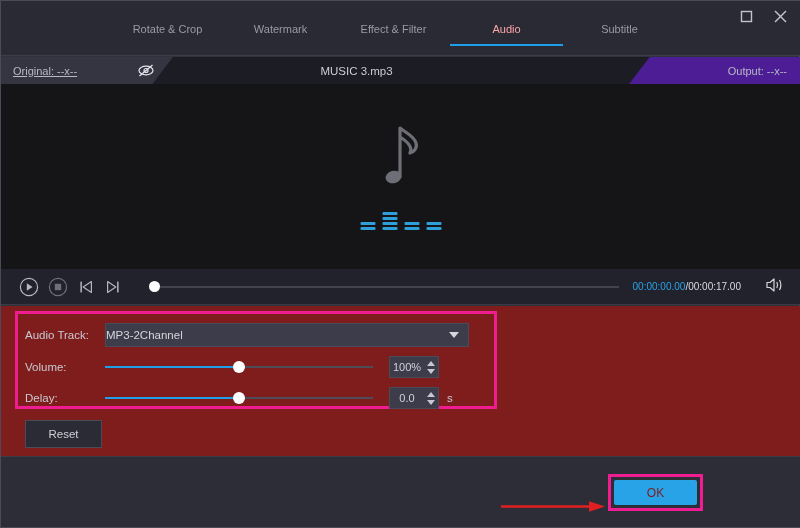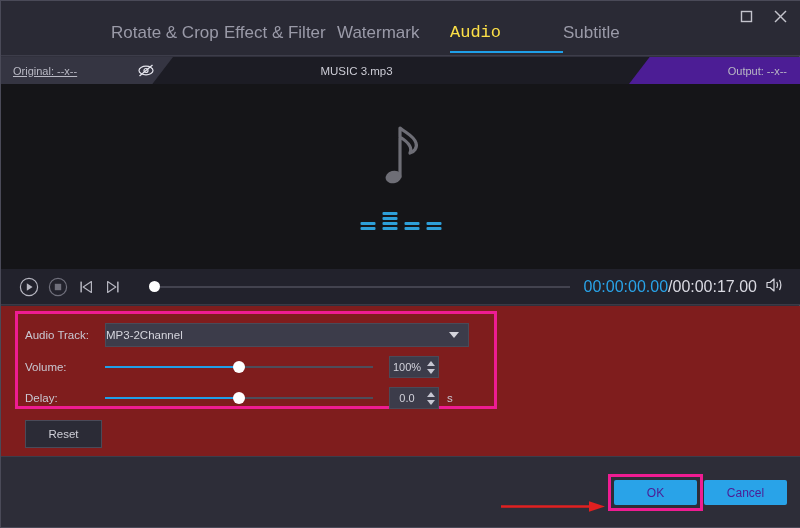--- a/index.html
+++ b/index.html
@@ -29,26 +29,26 @@
   .win-btn {
     width: 22px; height: 22px;
     display: flex; align-items: center; justify-content: center;
     color: #c3c3cc; cursor: pointer;
   }
   .tabs {
     position: absolute; left: 110px; top: 22px;
     display: flex; align-items: flex-start;
   }
   .tab {
-    width: 113px; 
-    font-size: 17px; color: #9a9aa8;
+    width: 113px; text-align: center;
+    font-size: 11px; color: #9a9aa8;
     padding-bottom: 11px; cursor: pointer;
     position: relative;
   }
-  .tab.active { color: #fde047; font-family: Liberation Mono, monospace; }
+  .tab.active { color: #fca5a5; }
   .tab.active::after {
     content: ""; position: absolute;
     left: 0; right: 0; bottom: 0; height: 2px;
     background: #1f9fe8;
   }
 
   
   .infostrip {
     position: absolute; left: 0; top: 56px; width: 800px; height: 27px;
     background: #1c1c24;
@@ -116,21 +116,21 @@
   }
   .tl-track {
     position: absolute; left: 8px; right: 0; height: 2px;
     background: #43434f;
   }
   .tl-knob {
     position: absolute; left: 3px;
     width: 11px; height: 11px; border-radius: 50%;
     background: #ffffff; cursor: pointer;
   }
-  .times { font-size: 16px; margin-right: 8px; white-space: nowrap; }
+  .times { font-size: 10px; margin-right: 24px; white-space: nowrap; }
   .t-cur { color: #29a3e8; }
   .t-tot { color: #dadae2; }
   .spk { margin-right: 16px; cursor: pointer; }
 
   
   .panel {
     position: absolute; left: 0; top: 305px; width: 800px; height: 150px;
     background: #7f1d1d;
   }
   .hl-box {
@@ -198,21 +198,21 @@
 
   
   .footer {
     position: absolute; left: 0; bottom: 0; width: 800px; height: 71px;
     background: #2d2d38;
     border-top: 1px solid #3d3d4a;
   }
   .btn {
     position: absolute; top: 23px;
     width: 83px; height: 25px;
-    background: #29a3e8; color: #4c1d95;
+    background: #29a3e8; color: #7f1d1d;
     font-size: 12px; border: none; border-radius: 2px;
     display: flex; align-items: center; justify-content: center;
     cursor: pointer;
   }
   .btn-ok { left: 613px; }
   .btn-cancel { left: 703px; }
   .ok-hl {
     position: absolute; left: 607px; top: 17px;
     width: 95px; height: 37px;
     border: 3px solid #ef1c92; pointer-events: none;
@@ -237,22 +237,22 @@
       <div class="win-btn">
         <svg width="15" height="15" viewBox="0 0 15 15">
           <line x1="2" y1="2" x2="13" y2="13" stroke="#c3c3cc" stroke-width="1.4"></line>
           <line x1="13" y1="2" x2="2" y2="13" stroke="#c3c3cc" stroke-width="1.4"></line>
         </svg>
       </div>
     </div>
 
     <div class="tabs">
       <div class="tab">Rotate &amp; Crop</div>
+      <div class="tab">Watermark</div>
       <div class="tab">Effect &amp; Filter</div>
-      <div class="tab">Watermark</div>
       <div class="tab active">Audio</div>
       <div class="tab">Subtitle</div>
     </div>
   </div>
 
   <div class="infostrip">
     <div class="chip-left">
       <span class="label">Original: --x--</span>
     </div>
     <div class="eye-icon">
@@ -390,21 +390,20 @@
         </span>
       </div>
       <span class="unit">s</span>
     </div>
 
     <div class="reset-btn">Reset</div>
   </div>
 
   <div class="footer">
     <div class="btn btn-ok">OK</div>
-    <div class="btn btn-cancel">Cancel</div>
     <div class="ok-hl"></div>
   </div>
 
   <div class="arrow-ann">
     <svg width="106" height="13" viewBox="0 0 106 13">
       <line x1="0" y1="6.5" x2="90" y2="6.5" stroke="#e02020" stroke-width="2.6"></line>
       <path d="M88 1.2 L104 6.5 L88 11.8 Z" fill="#e02020"></path>
     </svg>
   </div>
 

